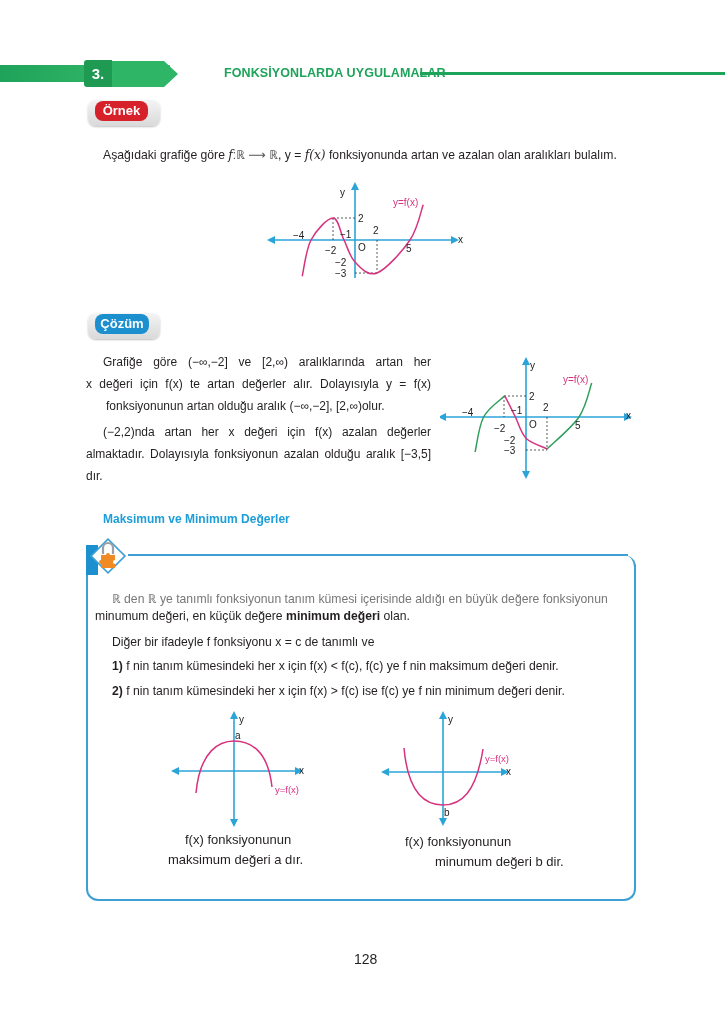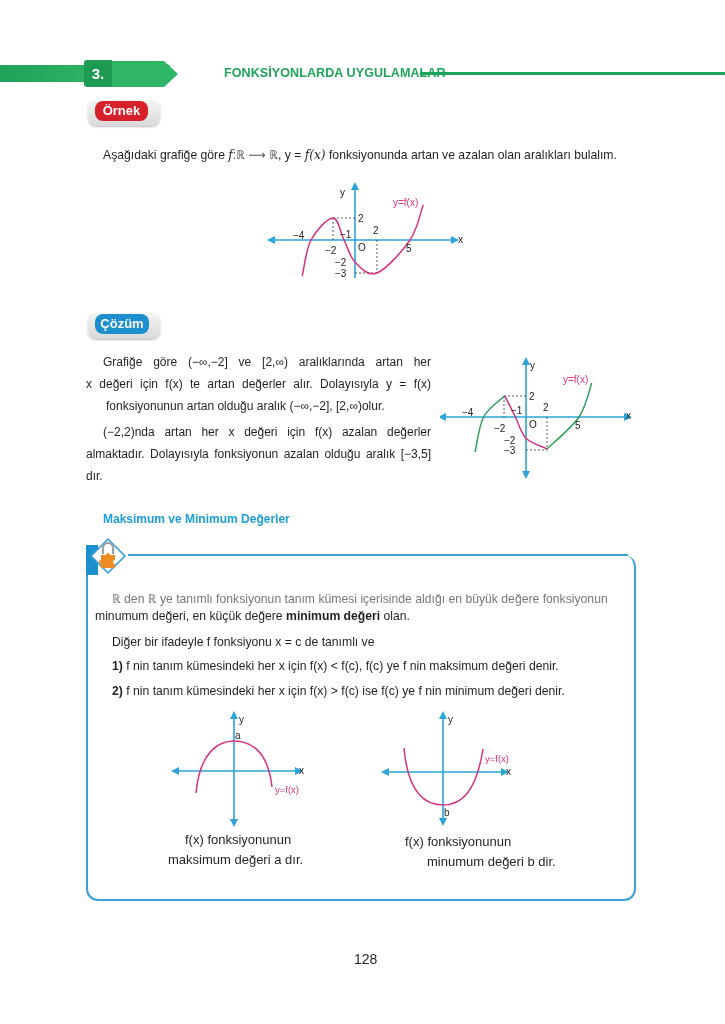--- a/index.html
+++ b/index.html
@@ -46,21 +46,21 @@
   .bx { font-size: 12.2px; }
   #def1 { left: 112px; top: 590px; }
   #def2 { left: 95px; top: 609px; }
   #def3 { left: 112px; top: 635px; }
   #def4 { left: 112px; top: 659px; }
   #def5 { left: 112px; top: 684px; }
   .cap { font-size: 13px; text-align: left; }
   #cap1a { left: 185px; top: 832px; }
   #cap1b { left: 168px; top: 852px; }
   #cap2a { left: 405px; top: 834px; }
-  #cap2b { left: 380px; top: 854px; padding-left: 47px; }
+  #cap2b { left: 388px; top: 854px; padding-left: 47px; }
   #page-num { left: 354px; top: 951px; font-size: 14px; }
   svg text { font-family: "Liberation Sans", sans-serif; }
 </style>
 </head>
 <body>
 
 <div id="hdr-bar" class="abs"></div>
 <div id="hdr-shape" class="abs"></div>
 <div id="hdr-num" class="abs">3.</div>
 <div id="hdr-title" class="abs">FONKSİYONLARDA UYGULAMALAR</div>

